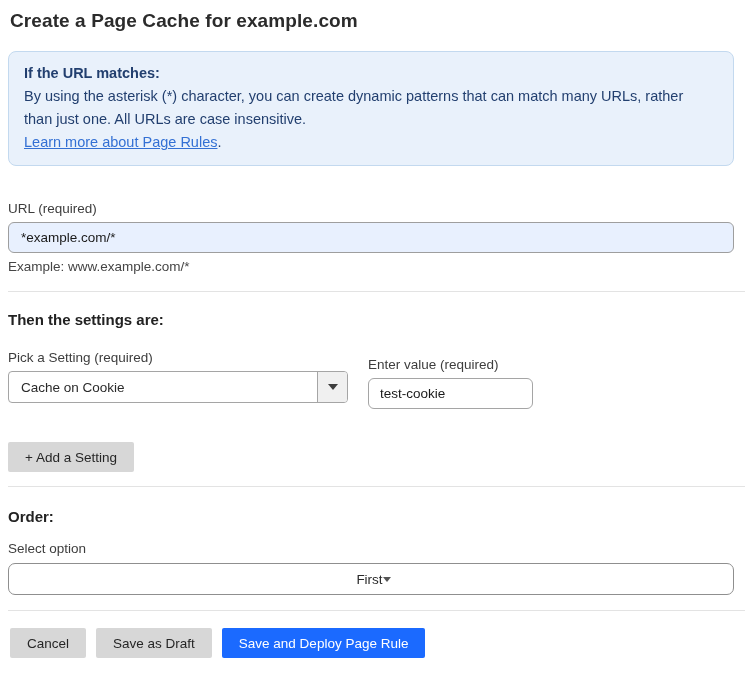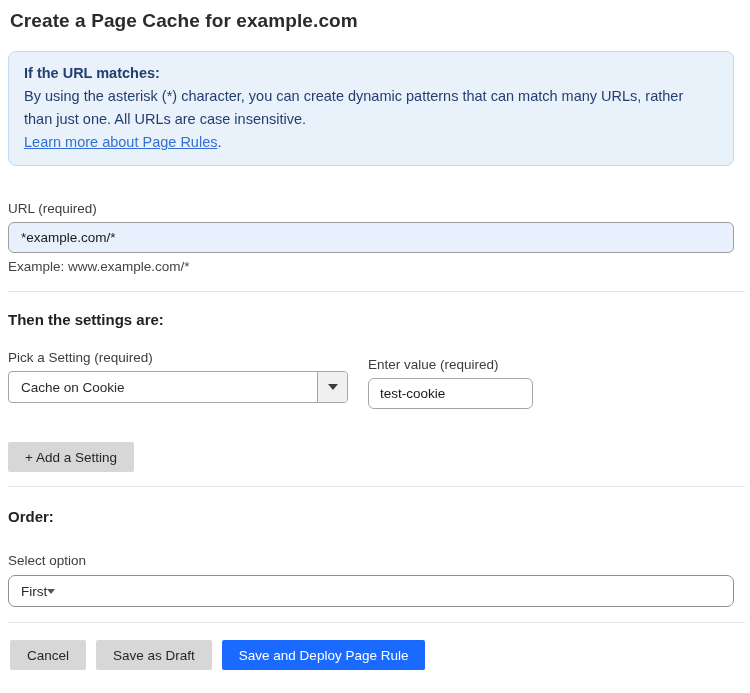--- a/index.html
+++ b/index.html
@@ -150,30 +150,30 @@
     font-family: "Liberation Sans", "DejaVu Sans", sans-serif;
     cursor: pointer;
     padding: 0 17px;
   }
   .btn-gray { background: #d7d7d7; color: #262626; }
   .btn-blue { background: #1b6aff; color: #ffffff; }
 
   .add-setting-btn { margin-top: 33px; }
 
   
-  .order-label { margin-top: 28px; margin-bottom: 7px; }
+  .order-label { margin-top: 16px; margin-bottom: 7px; }
   .order-select {
     width: 726px;
     height: 32px;
     border: 1px solid #8f8f8f;
     border-radius: 7px;
     background: #ffffff;
     display: flex;
     align-items: center;
-    justify-content: flex-start;
+    justify-content: center;
     padding: 0 7px 0 12px;
     font-size: 13.5px;
     color: #2a2a2a;
     cursor: pointer;
   }
   .caret-small {
     width: 0; height: 0;
     border-left: 4px solid transparent;
     border-right: 4px solid transparent;
     border-top: 5px solid #555555;

